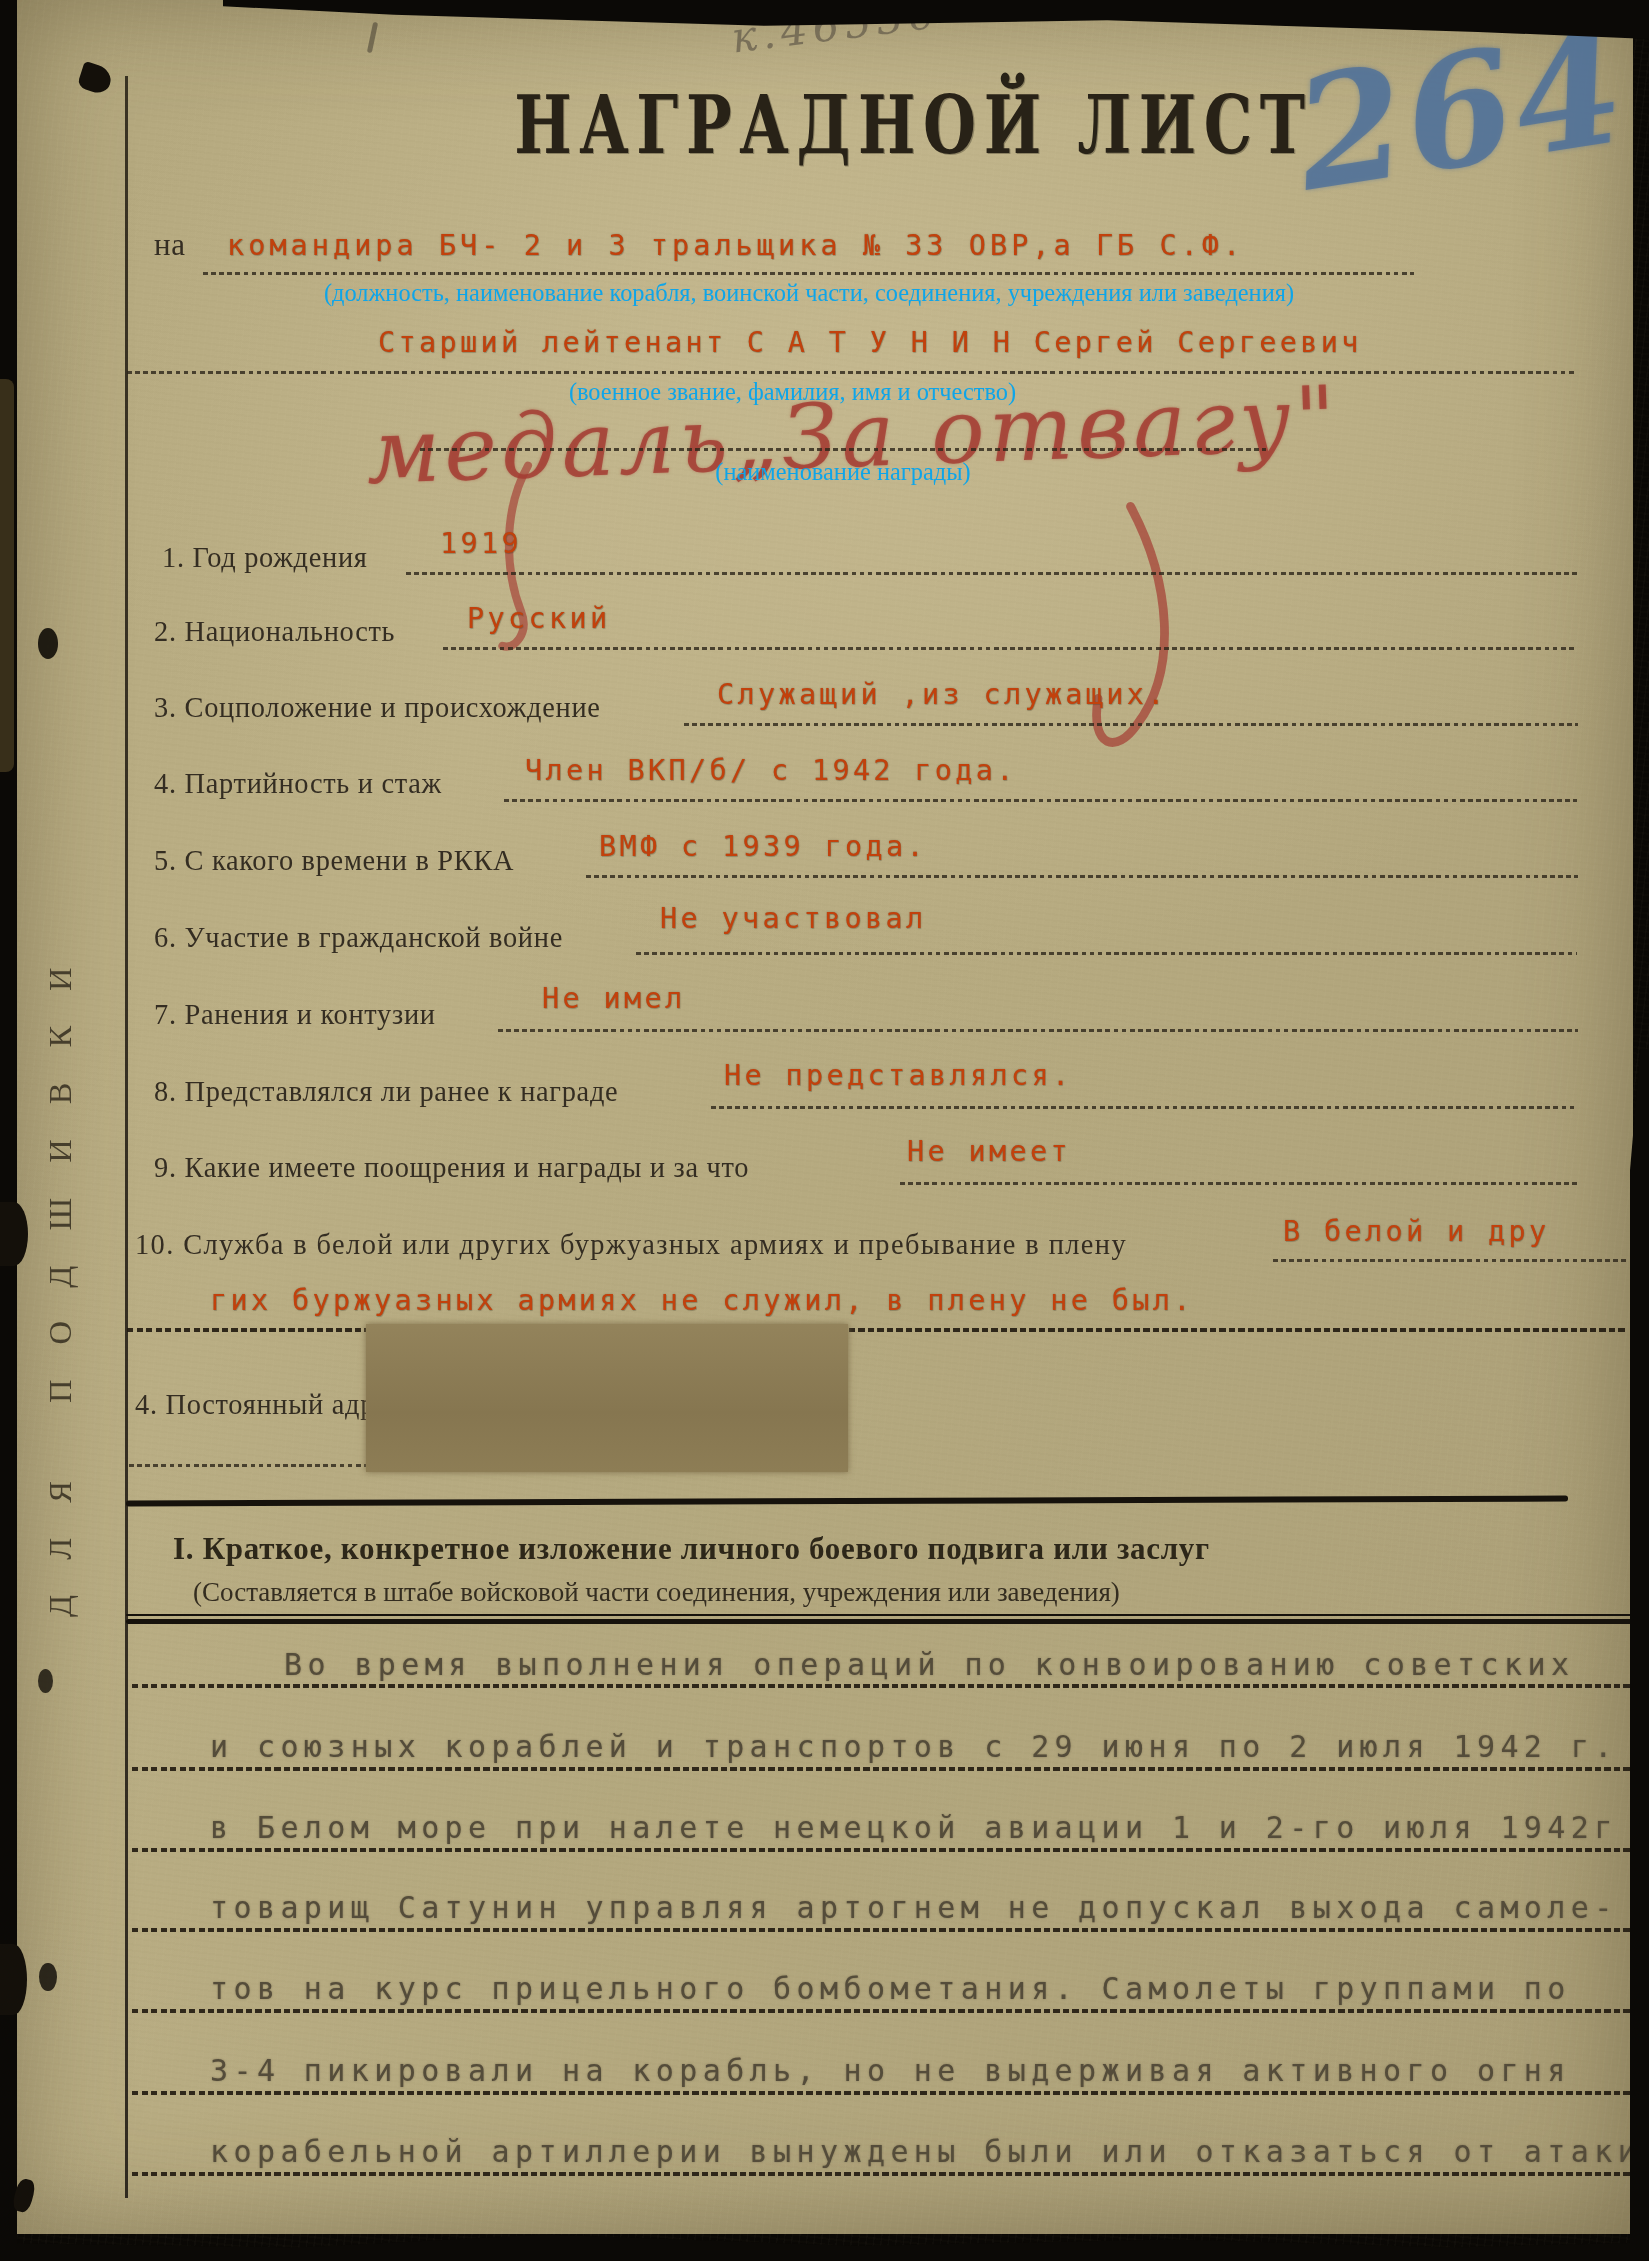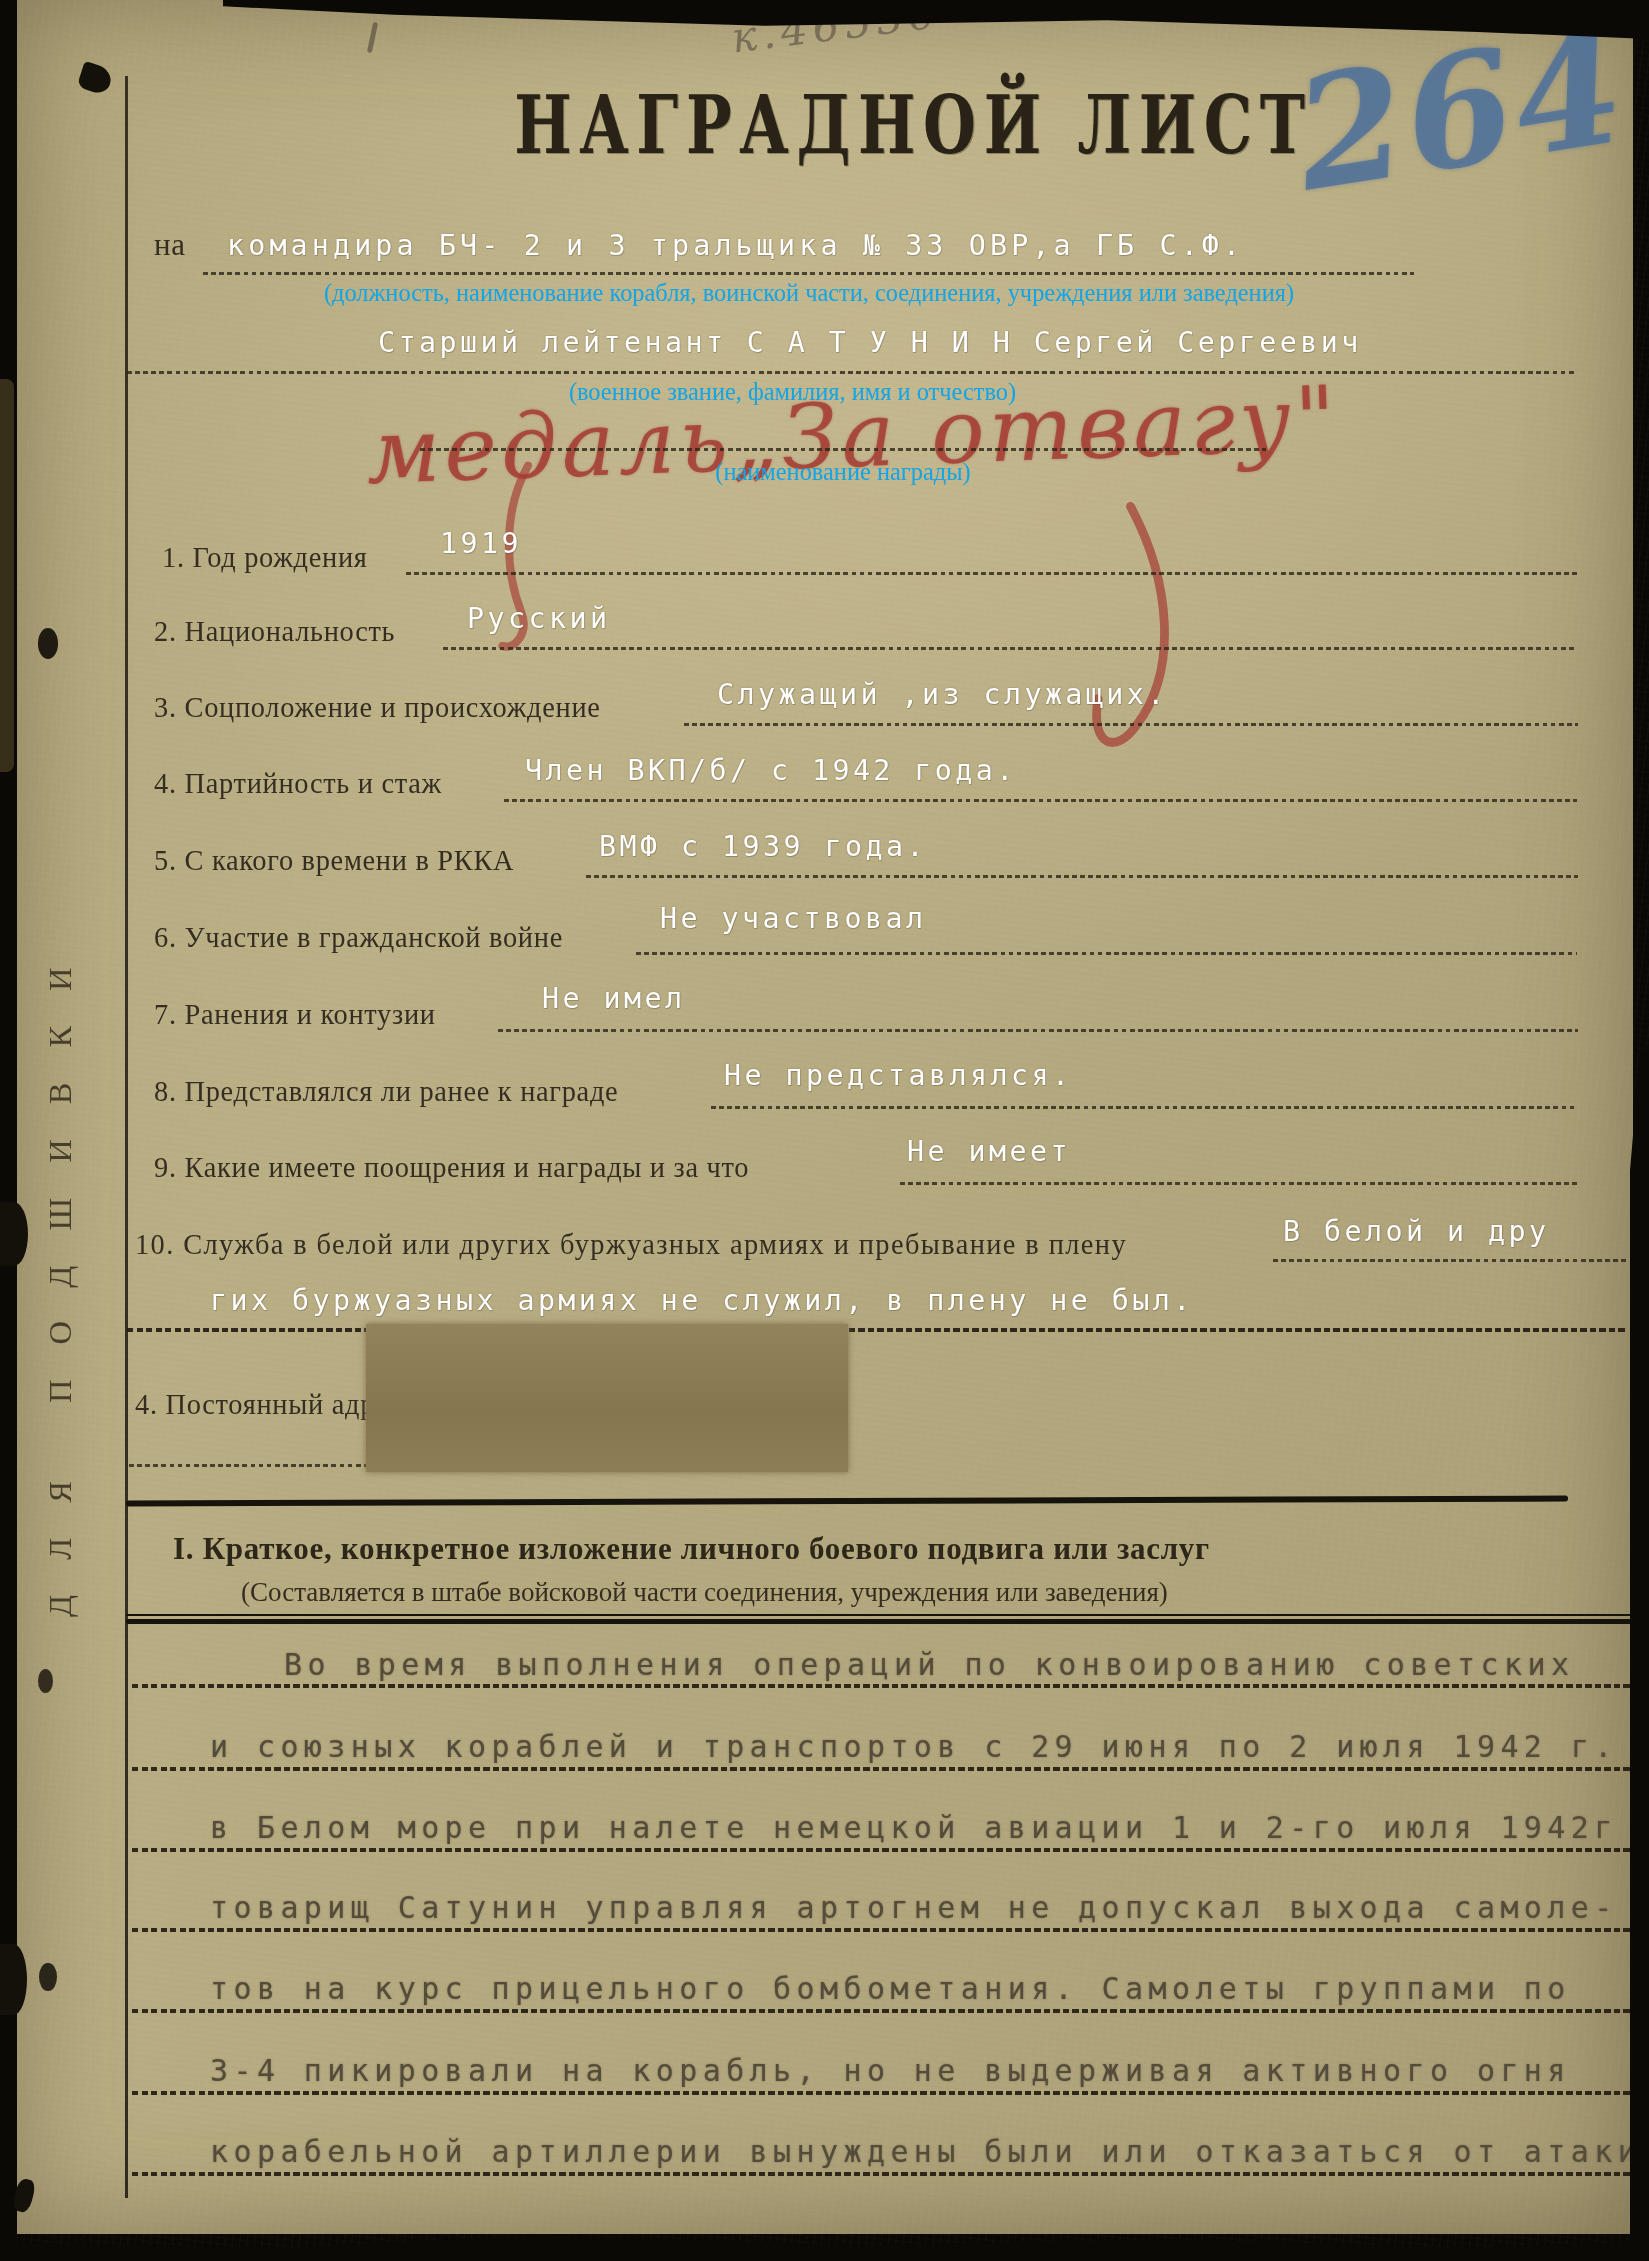--- a/index.html
+++ b/index.html
@@ -10,21 +10,21 @@
            radial-gradient(ellipse 1219px 812px at 55% 18%, rgba(205,192,152,.55), rgba(0,0,0,0) 70%),
            radial-gradient(ellipse 1354px 1083px at 40% 75%, rgba(176,165,124,.5), rgba(0,0,0,0) 75%),
            linear-gradient(115deg,#b3a77d 0%,#bcb086 30%,#b6aa80 55%,#aea27a 80%,#a89c74 100%);
          box-shadow:inset 0 0 108px rgba(74,62,38,.45);}
   .grain{position:absolute;left:0;top:0;width:100%;height:100%;pointer-events:none;opacity:.25;
          background-image:repeating-linear-gradient(7deg,rgba(120,105,70,.12) 0 2px,transparent 2px 6.1px),
                           repeating-linear-gradient(97deg,rgba(235,225,185,.10) 0 1.4px,transparent 1.4px 7.4px);}
   .abs{position:absolute;white-space:nowrap;}
   .print{font-family:"Liberation Serif",serif;color:#342d22;font-size:28.4px;letter-spacing:0.7px;}
   .caption{font-family:"Liberation Serif",serif;color:#0ea5e9;font-size:24.4px;text-align:center;letter-spacing:0px;}
-  .typed{font-family:"DejaVu Sans Mono",monospace;font-size:28.4px;color:#ffffff;letter-spacing:3.4px;
+  .typed{font-family:"DejaVu Sans Mono",monospace;font-size:28.4px;color:#c2410c;letter-spacing:3.4px;
          text-shadow:0 0 1.4px rgba(75,64,45,.55), 0.7px 0.7px 0 rgba(75,64,45,.25);}
   .typed-body{font-family:"DejaVu Sans Mono",monospace;font-size:30px;color:#544c3a;letter-spacing:5.4px;
          text-shadow:0 0 2px rgba(80,70,50,.5);}
   .dots{position:absolute;height:2.7px;opacity:.8;
         background-image:repeating-linear-gradient(90deg,#2c2519 0 4.7px,transparent 4.7px 8.1px);}
   .dots-heavy{position:absolute;height:4.1px;opacity:.9;
         background-image:repeating-linear-gradient(90deg,#20190f 0 6.1px,transparent 6.1px 9.5px);}
   .rule-heavy{position:absolute;background:#16120c;border-radius:2.7px;}
   .title{font-family:"DejaVu Serif",serif;font-weight:bold;font-size:76px;color:#29231700;
          color:#282217;letter-spacing:9.5px;transform:scale(.8,1.06);transform-origin:center;
@@ -33,21 +33,21 @@
          color:rgba(77,112,154,.78);transform:rotate(-9deg);letter-spacing:2.7px;
          text-shadow:0 0 4.7px rgba(77,112,154,.5);}
   .pencil{font-family:"DejaVu Serif",serif;font-style:italic;font-size:42px;color:rgba(97,88,73,.7);
          transform:rotate(-7deg);letter-spacing:5.4px;}
   .red-script{font-family:"DejaVu Serif",serif;font-style:italic;font-size:89px;
          color:rgba(164,60,50,.82);letter-spacing:4.1px;transform:rotate(-2deg);
          text-shadow:0 0 2.7px rgba(164,60,50,.45);}
   .margin-note{writing-mode:vertical-rl;transform:rotate(180deg);font-family:"Liberation Serif",serif;
          font-size:32.5px;letter-spacing:35px;color:rgba(52,45,31,.85);}
   .sec-head{font-family:"Liberation Serif",serif;font-weight:bold;font-size:31px;color:#2d2719;letter-spacing:0.7px;}
-  .sec-sub{font-family:"Liberation Serif",serif;font-size:27px;color:#342d20;margin-left:48px;}
+  .sec-sub{font-family:"Liberation Serif",serif;font-size:27px;color:#342d20;}
   .edge{position:absolute;background:#0b0906;}
   .blob{position:absolute;background:#14100a;}
   .redact{position:absolute;background:linear-gradient(180deg,#93835b,#867650 60%,#8d7d55);
           box-shadow:0 0 6.1px rgba(120,105,70,.9);}
   .vline{position:absolute;width:3.4px;background:linear-gradient(180deg,#241e13,#1a1510);opacity:.85;}
 </style>
 </head>
 <body>
 
 <div class="stage">

